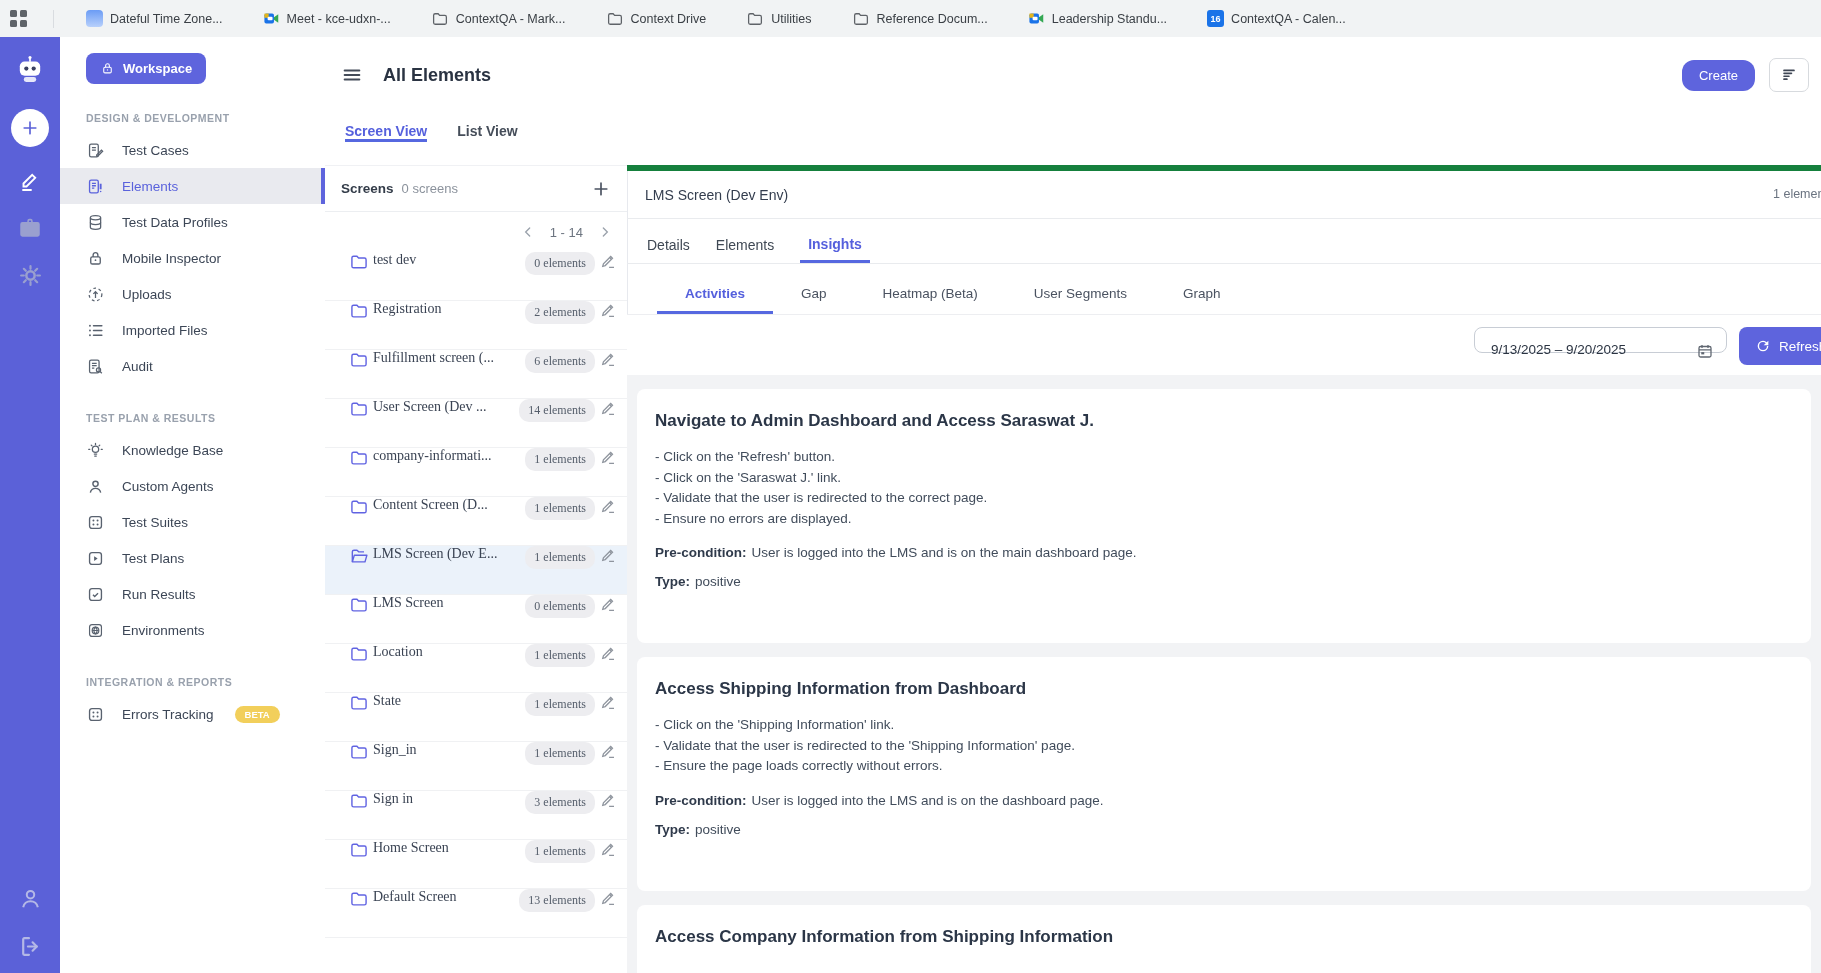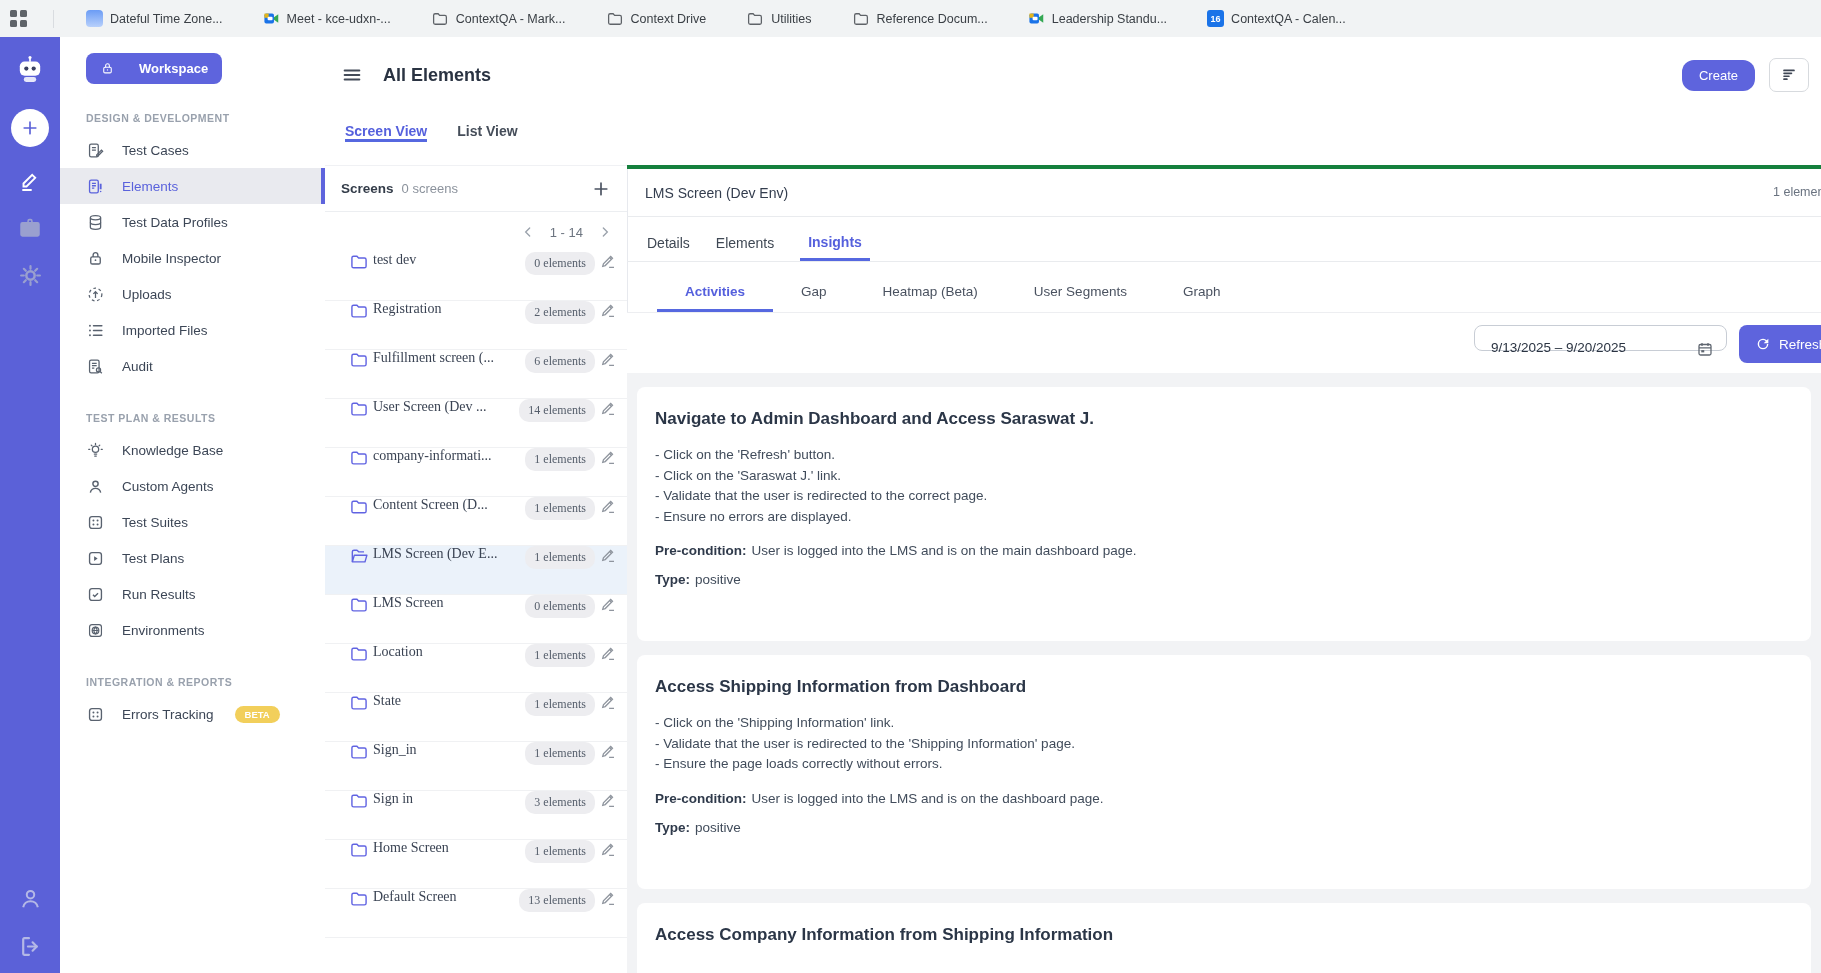--- a/index.html
+++ b/index.html
@@ -20,21 +20,21 @@
   .rail{position:absolute;top:37px;left:0;width:60px;bottom:0;background:#5b61d8;
         display:flex;flex-direction:column;align-items:center;padding:16px 0 14px;gap:22px;}
   .rail .spacer{flex:1;}
   .plus-circle{width:38px;height:38px;border-radius:50%;background:#fff;display:flex;align-items:center;
                justify-content:center;color:#5b61d8;cursor:pointer;}
   .rail-ic{cursor:pointer;}
   
   .sidebar{position:absolute;top:37px;left:60px;width:265px;bottom:0;background:#fff;
            border-right:1px solid #e7e9ee;overflow:hidden;}
   .ws-btn{margin:16px 0 0 26px;background:#5e64dd;color:#fff;border:none;border-radius:8px;
-          padding:8px 14px;font-size:13px;font-weight:bold;display:inline-flex;align-items:center;gap:24px;
+          padding:8px 14px;font-size:13px;font-weight:bold;display:inline-flex;align-items:center;gap:8px;
           font-family:"Liberation Sans",sans-serif;cursor:pointer;}
   .side-section{margin-top:28px;}
   .side-label{margin:0 0 8px 26px;font-size:10.5px;font-weight:bold;letter-spacing:.5px;color:#99a1ad;}
   .side-item{height:36px;display:flex;align-items:center;padding-left:26px;gap:17px;cursor:pointer;
              font-size:13.5px;font-weight:500;color:#3c4656;position:relative;}
   .side-item .si{color:#59626f;}
   .side-item.active{background:#e9eaef;color:#5a62dc;}
   .side-item.active .si{color:#5a62dc;}
   .side-item.active::after{content:"";position:absolute;right:0;top:0;bottom:0;width:4px;background:#5e64dd;}
   .beta{background:#f2cf5b;color:#fff;font-size:9.5px;font-weight:bold;padding:3px 10px;border-radius:10px;margin-left:4px;}
@@ -60,21 +60,21 @@
   .sp-pagination{height:40px;display:flex;align-items:center;justify-content:flex-end;gap:14px;padding:0 14px;color:#9aa1ab;text-align:right;}
   .sp-pg-text{font-size:13px;color:#6d7580;}
   .sp-chev{cursor:pointer;}
   .srow{height:48px;display:flex;align-items:flex-start;padding:0 10px 0 24px;gap:4px;border-bottom:1px solid #f0f1f3;cursor:pointer;font-family:Liberation Serif, serif;}
   .srow .fname{flex:1;font-size:14px;color:#3a4353;white-space:nowrap;overflow:hidden;}
   .srow .pill{font-size:12px;color:#555e6b;background:#ededf0;border-radius:10px;padding:4px 9px;white-space:nowrap;}
   .srow .fold{color:#6063e2;}
   .srow .rpen{color:#8f959e;cursor:pointer;}
   .srow.selected{background:#ebf2fa;}
   
-  .detail-panel{position:absolute;top:128px;left:302px;right:0;bottom:0;border-top:4px solid #15803d;overflow:hidden;}
+  .detail-panel{position:absolute;top:128px;left:302px;right:0;bottom:0;border-top:6px solid #15803d;overflow:hidden;}
   .dp-header{height:47px;display:flex;align-items:center;padding:0 18px;border-bottom:1px solid #e9ebee;position:relative;}
   .dp-title{font-size:14px;font-weight:500;color:#333d4e;}
   .dp-meta{position:absolute;left:1146px;top:16px;font-size:12.5px;color:#6a7380;white-space:nowrap;}
   .dp-tabs{height:44px;display:flex;align-items:flex-end;gap:26px;padding:0 20px;border-bottom:1px solid #e9ebee;}
   .dtab{font-size:14px;font-weight:500;color:#3f4854;padding-bottom:10px;cursor:pointer;}
   .dtab.active{color:#5560dd;font-weight:bold;border-bottom:3px solid #5668e0;padding-left:8px;padding-right:8px;padding-bottom:8px;}
   .dp-subtabs{height:50px;display:flex;align-items:flex-end;padding:0 30px;border-bottom:1px solid #edeef1;}
   .stab{font-size:13.5px;font-weight:500;color:#4a5260;padding:0 28px 13px;cursor:pointer;}
   .stab.active{color:#5560dd;font-weight:bold;border-bottom:3px solid #5668e0;padding-bottom:10px;}
   .dp-daterow{height:62px;position:relative;border-bottom:1px solid #eceef0;background:#fff;}

